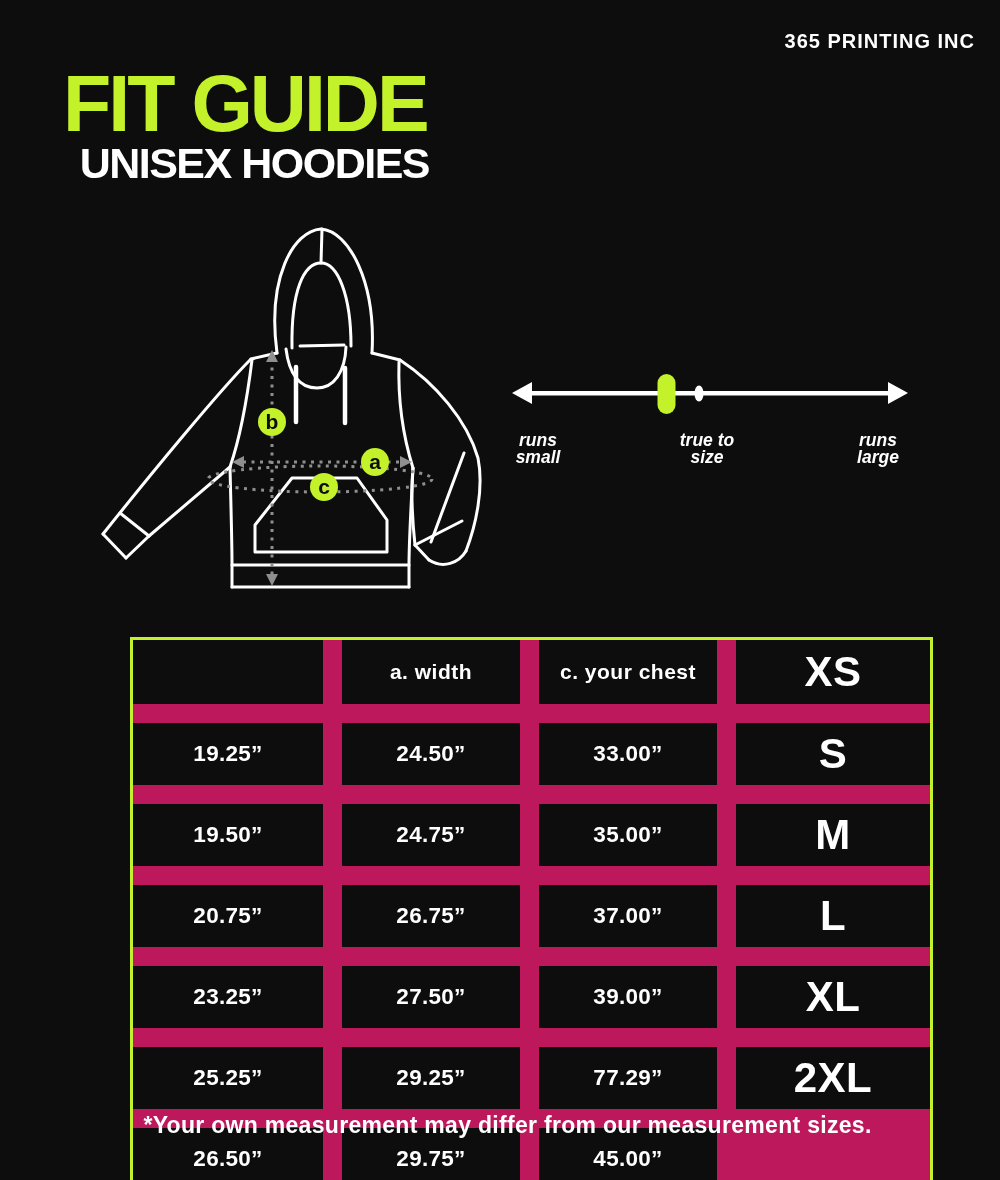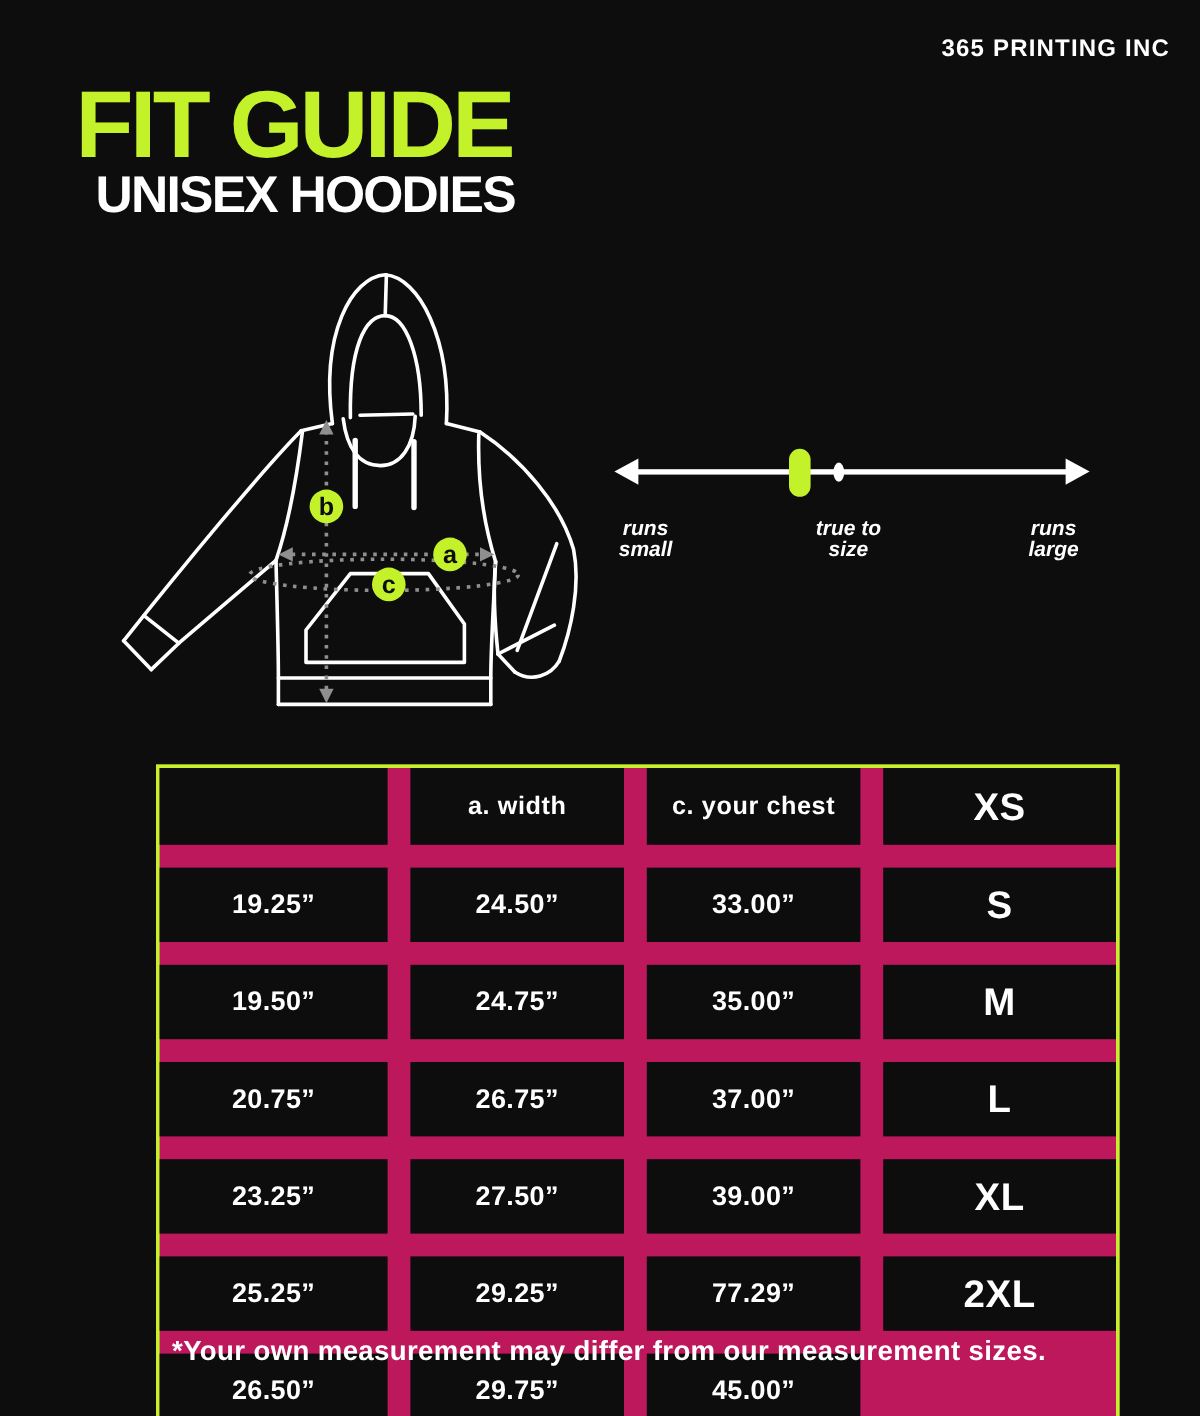--- a/index.html
+++ b/index.html
@@ -50,21 +50,21 @@
     gap:19px; background:#be185d;
     border:3px solid var(--accent,#c3f22b);
   }
   .trow { display:contents; }
   .cell {
     background:var(--bg,#0d0d0d);
     display:flex; align-items:center; justify-content:center;
     white-space:nowrap;
   }
   .cell.head { font-size:21px; letter-spacing:.5px; }
-  .cell.size { font-size:32px; letter-spacing:.5px; }
+  .cell.size { font-size:42px; letter-spacing:.5px; }
   .cell.val  { font-size:22.5px; letter-spacing:.3px; }
 
   .footnote {
     position:absolute; left:130px; top:1112px; width:755px;
     text-align:center; font-size:23px; letter-spacing:.3px;
   }
 </style>
 </head>
 <body>
 

